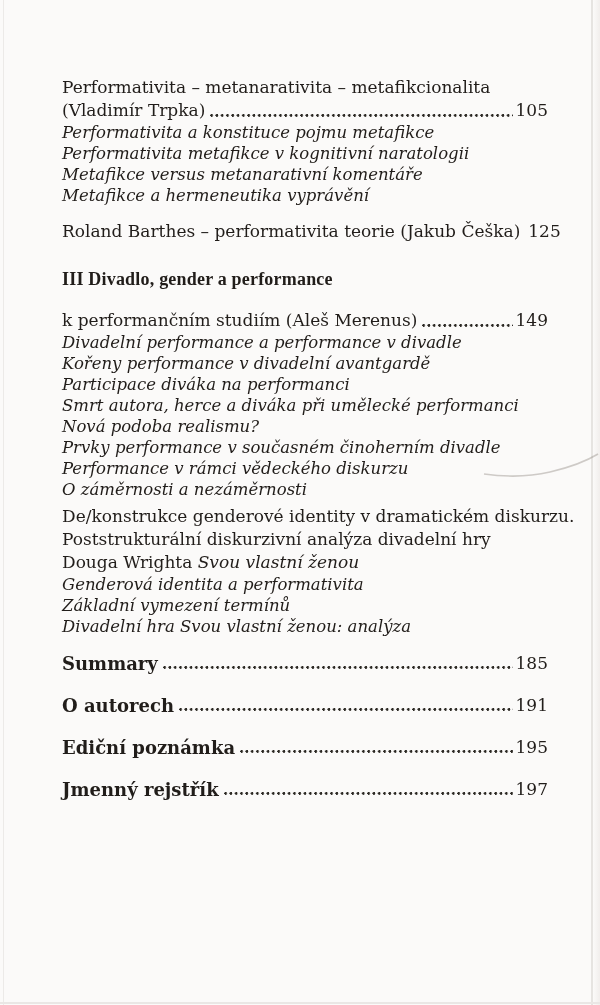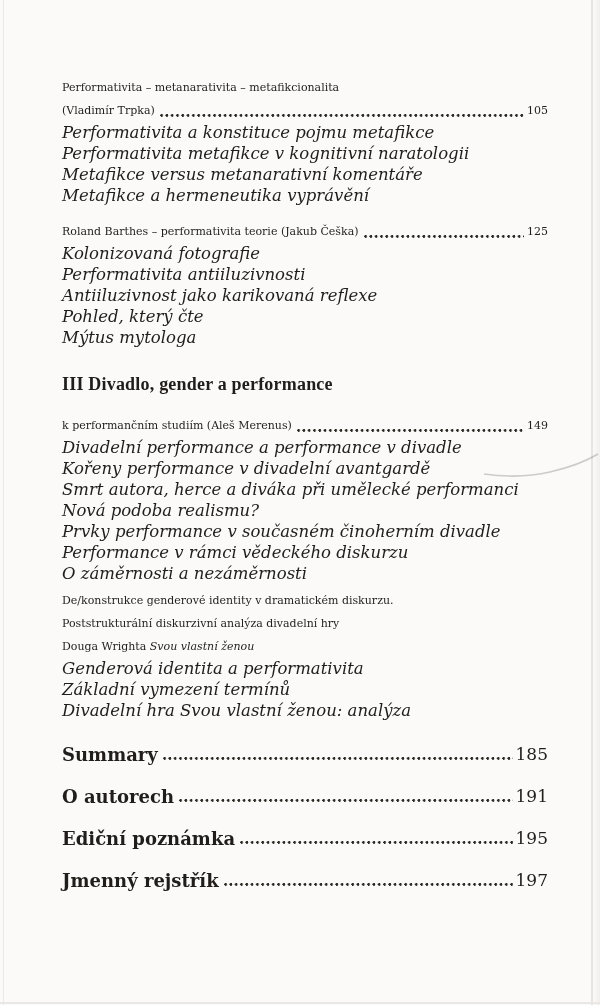--- a/index.html
+++ b/index.html
@@ -18,21 +18,21 @@
                      background: linear-gradient(to right, rgba(240,237,235,0), #f1eeec); }
   .edge-bottom-line{ position: absolute; left: 0; right: 0; bottom: 1px; height: 2px; background: #eae7e5; }
   .crease-svg { position: absolute; right: 0; top: 448px; width: 120px; height: 34px; }
 
   .content {
     position: absolute;
     left: 62px; right: 52px; top: 0;
     padding-top: 76px;
   }
   .entry-title, .leader-row {
-    font-size: 11px;
+    font-size: 17px;
     line-height: 23px;
     white-space: nowrap;
   }
   .leader-row { display: flex; }
   .leader-row .label-part { flex: 0 0 auto; }
   .dots {
     flex: 1 1 auto;
     align-self: flex-end;
     height: 5px;
     margin: 0 3px 4px 5px;
@@ -52,21 +52,21 @@
   .part-header {
     font-weight: bold;
     font-size: 18px;
     line-height: 24px;
     margin-top: 24px;
     letter-spacing: .2px;
     font-family: Liberation Serif, serif;
   }
   .sec-ch3 { margin-top: 18px; }
   .sec-ch4 { margin-top: 5px; }
-  .backmatter { margin-top: 22px; }
+  .backmatter { margin-top: 15px; }
   .bm-row {
     display: flex;
     font-weight: bold;
     font-size: 18px;
     line-height: 23px;
   }
   .bm-row + .bm-row { margin-top: 19px; }
   .bm-row .dots { margin-bottom: 5px; }
   .bm-row .pagenum { font-weight: normal; font-size: 17px; }
   .italic-inline { font-style: italic; }
@@ -98,40 +98,34 @@
       <div>Metafikce a hermeneutika vyprávění</div>
     </div>
   </section>
 
   <section class="sec-ch2">
     <div class="leader-row">
       <span class="label-part">Roland Barthes – performativita teorie (Jakub Češka)</span>
       <span class="dots"></span>
       <span class="pagenum">125</span>
     </div>
-    <div class="subs">
-      <div>Kolonizovaná fotografie</div>
-      <div>Performativita antiiluzivnosti</div>
-      <div>Antiiluzivnost jako karikovaná reflexe</div>
-      <div>Pohled, který čte</div>
-      <div>Mýtus mytologa</div>
-    </div>
   </section>
 
   <div class="part-header">III Divadlo, gender a performance</div>
 
   <section class="sec-ch3">
     <div class="leader-row">
       <span class="label-part">k performančním studiím (Aleš Merenus)</span>
       <span class="dots"></span>
       <span class="pagenum">149</span>
     </div>
     <div class="subs">
       <div>Divadelní performance a performance v divadle</div>
       <div>Kořeny performance v divadelní avantgardě</div>
+      <div>Participace diváka na performanci</div>
       <div>Smrt autora, herce a diváka při umělecké performanci</div>
       <div>Nová podoba realismu?</div>
       <div>Prvky performance v současném činoherním divadle</div>
       <div>Performance v rámci vědeckého diskurzu</div>
       <div>O záměrnosti a nezáměrnosti</div>
     </div>
   </section>
 
   <section class="sec-ch4">
     <div class="entry-title">De/konstrukce genderové identity v dramatickém diskurzu.</div>

